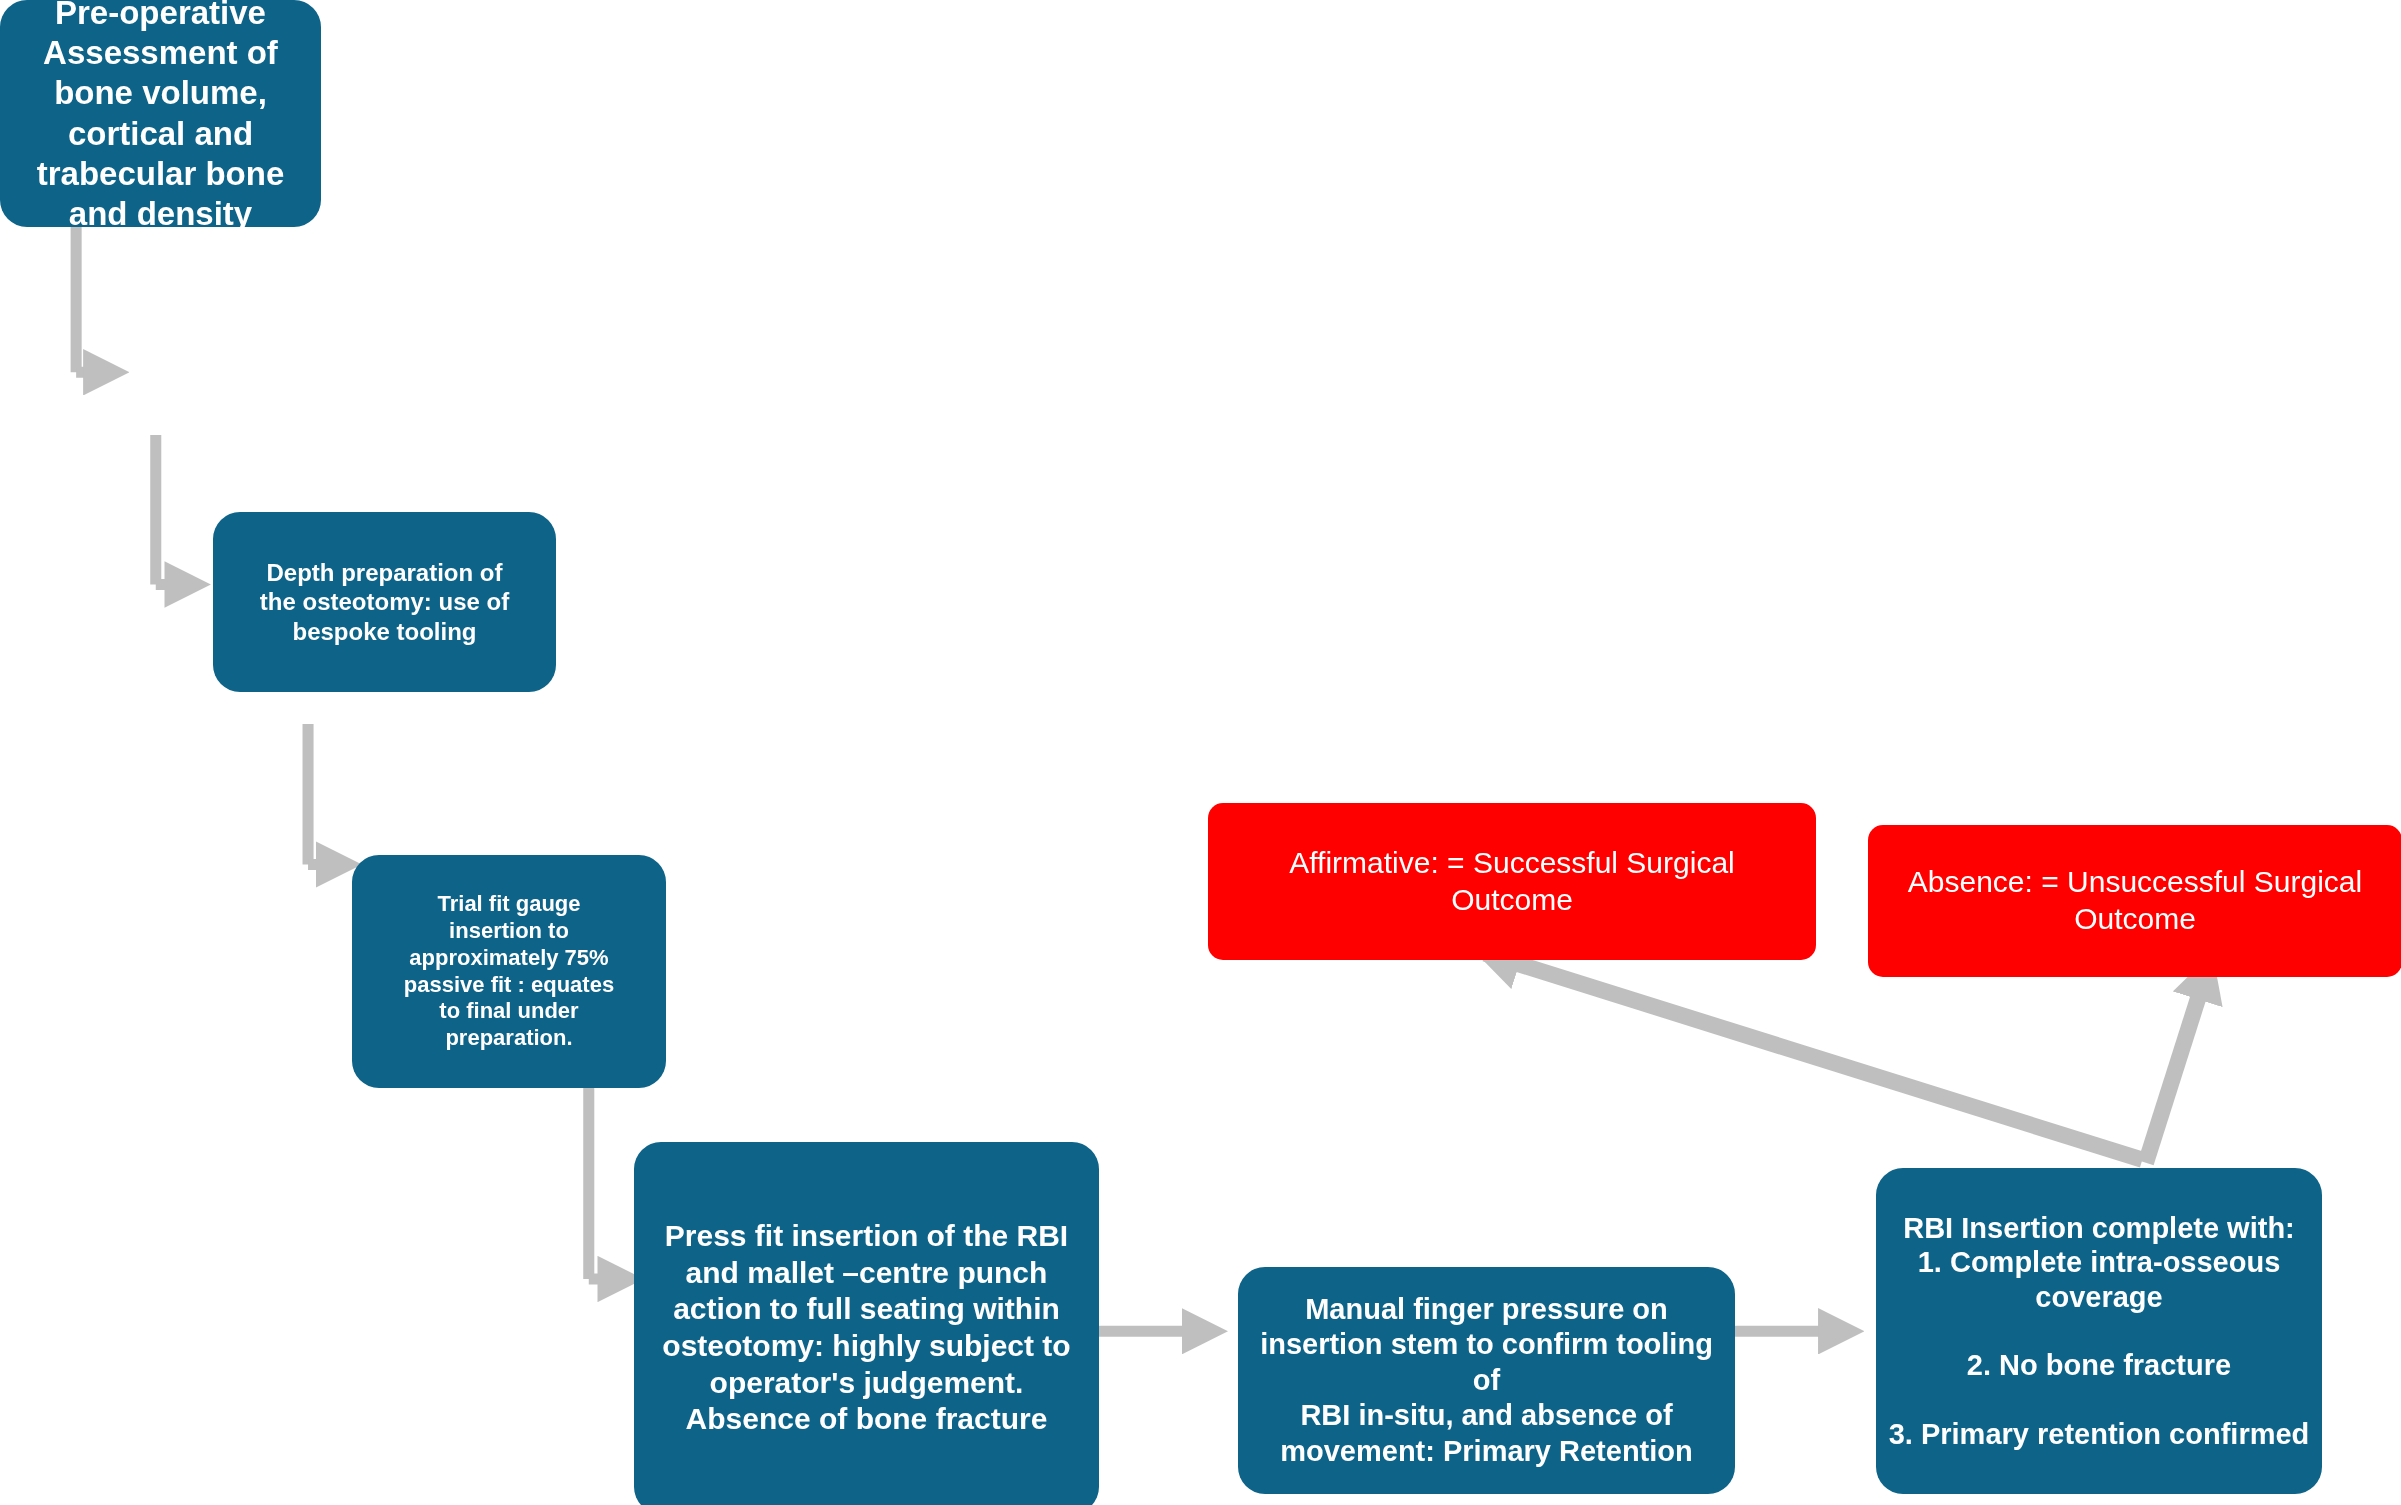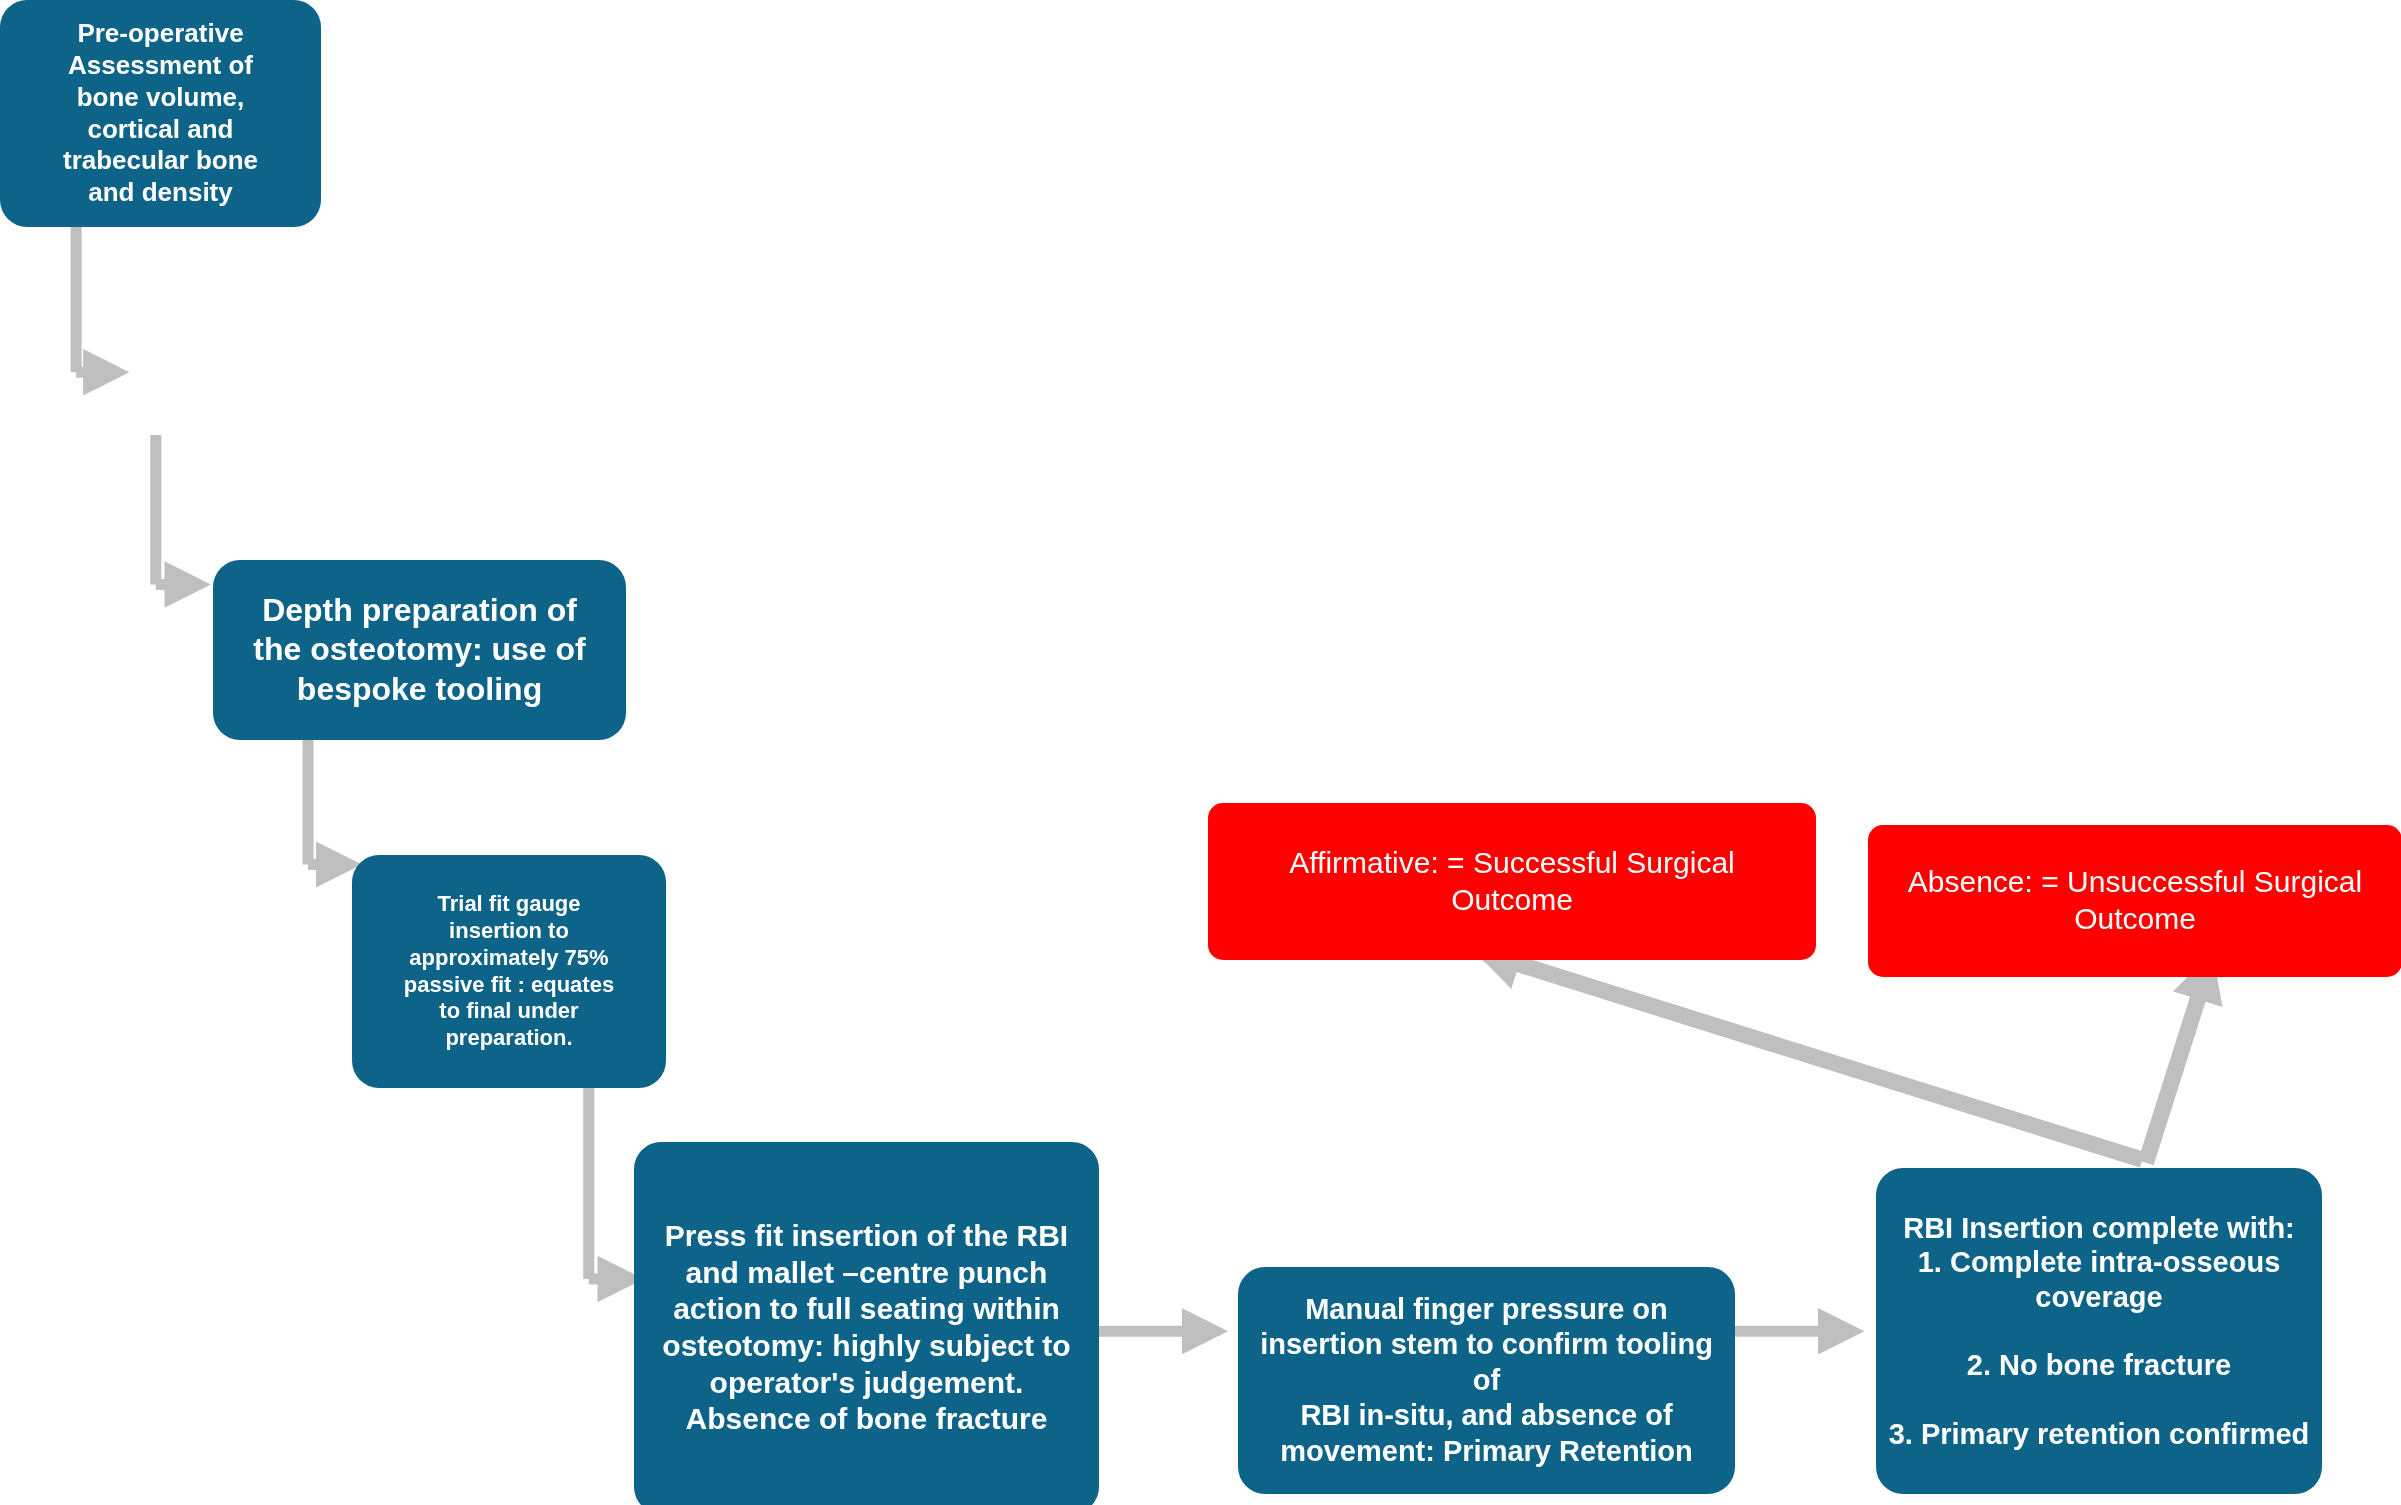--- a/index.html
+++ b/index.html
@@ -94,29 +94,29 @@
 
     <g>
       <path d="M 3686,1995 L 2555,1640" stroke="#bfbfbf" stroke-width="28" fill="none" marker-end="url(#arrowheadBig)"></path>
     </g>
 
     <g>
       <path d="M 3692,2000 L 3800,1660" stroke="#bfbfbf" stroke-width="28" fill="none" marker-end="url(#arrowheadBig)"></path>
     </g>
   </svg>
 
-  <div class="node blue" style="left:0px; top:0px; width:321px; height:227px; font-size:26px;">Pre-operative
+  <div class="node blue" style="left:0px; top:0px; width:321px; height:227px; font-size:33px;">Pre-operative
 Assessment of
 bone volume,
 cortical and
 trabecular  bone
 and  density</div>
 
 
-  <div class="node blue" style="left:213px; top:560px; width:413px; height:180px; font-size:32px;">Depth preparation  of
+  <div class="node blue" style="left:213px; top:512px; width:343px; height:180px; font-size:24px;">Depth preparation  of
 the osteotomy: use of
 bespoke tooling</div>
 
   <div class="node blue" style="left:352px; top:825px; width:314px; height:233px; font-size:22px;margin-top:30px;">Trial fit gauge
 insertion to
 approximately 75%
 passive fit : equates
 to final under
 preparation.</div>
 

